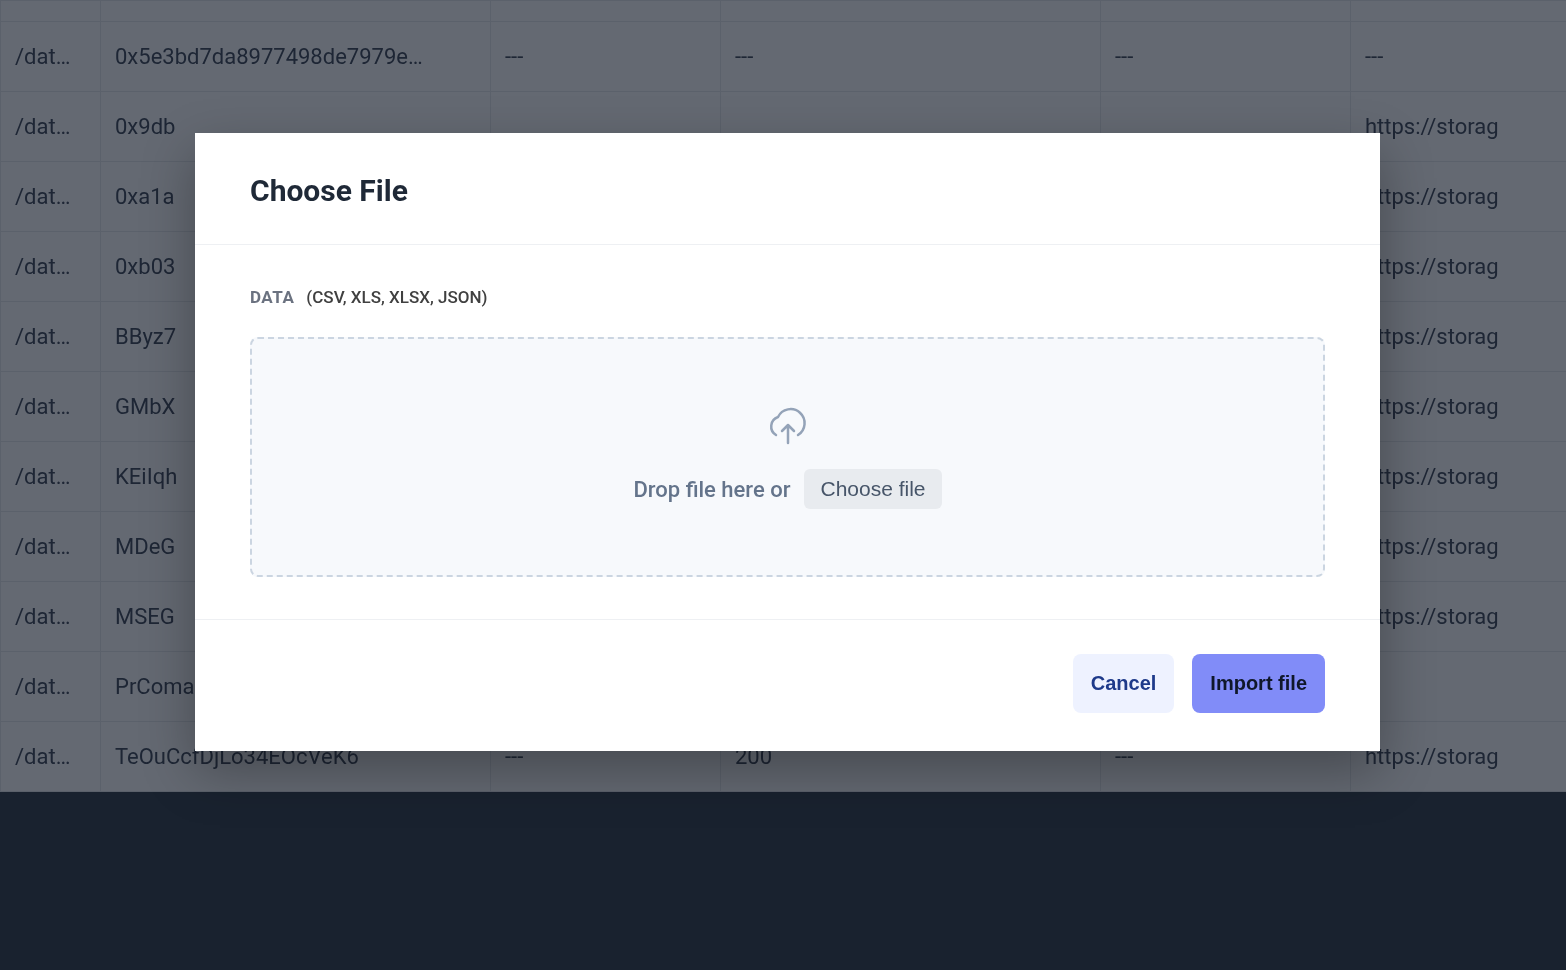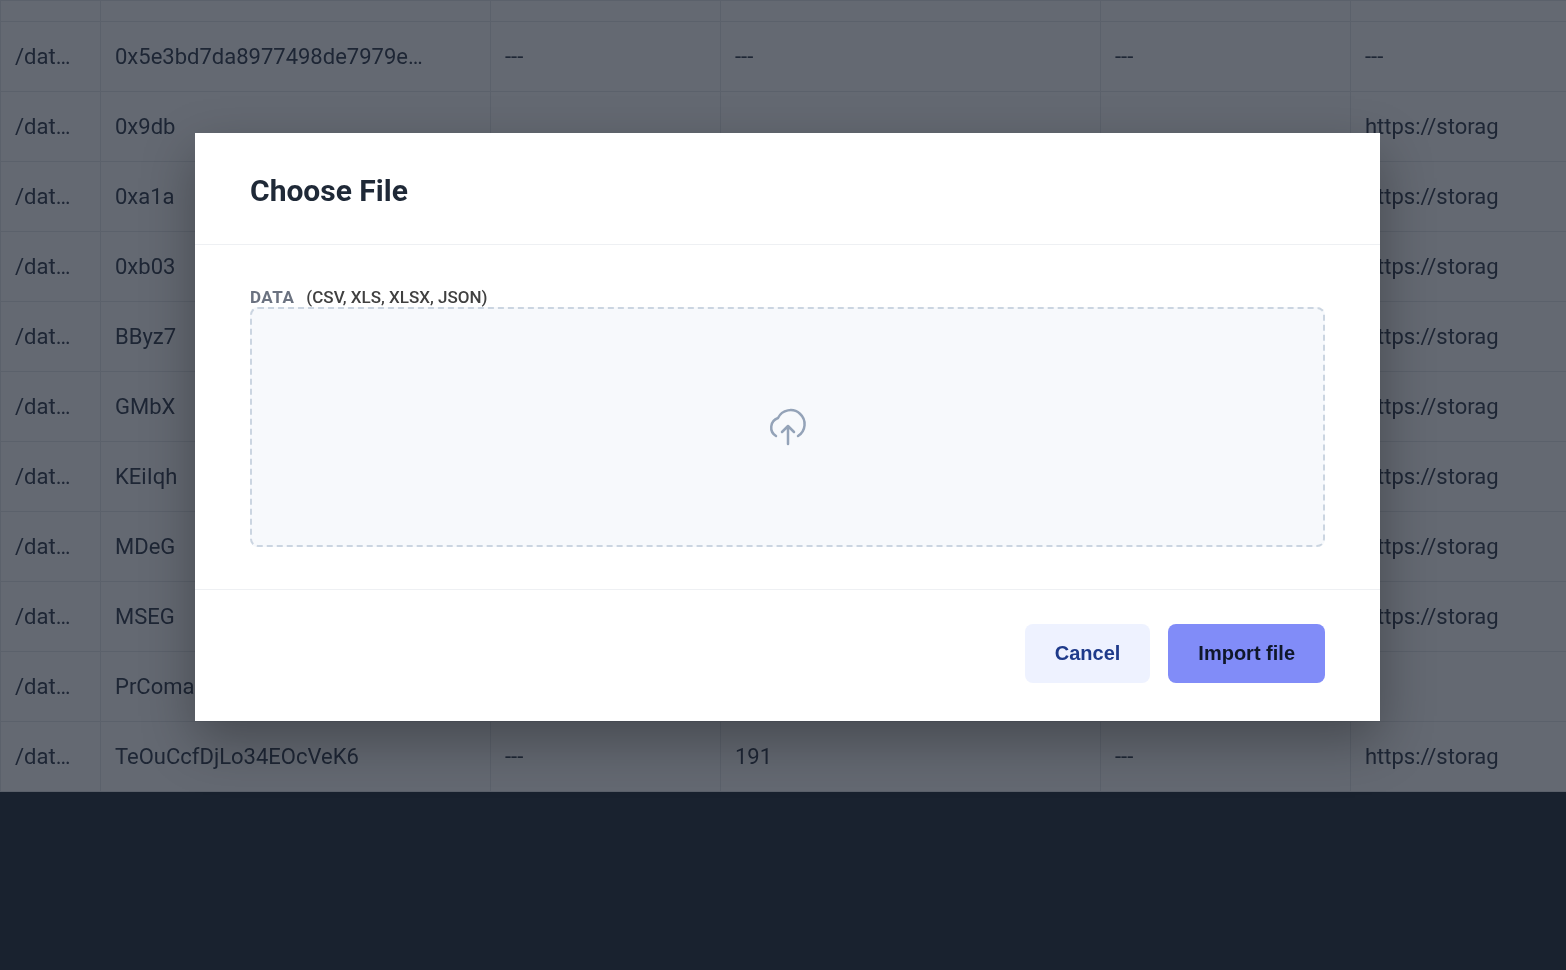--- a/index.html
+++ b/index.html
@@ -72,20 +72,21 @@
       color: #1f2937;
     }
     .modal-body {
       padding: 42px 55px 42px;
       border-bottom: 1px solid #eef0f3;
     }
     .data-label-row {
       display: flex;
       align-items: flex-end;
       gap: 12px;
+      margin-bottom: 30px;
     }
     .data-label {
       font-size: 17px;
       font-weight: 700;
       color: #6b7280;
       letter-spacing: 0.5px;
     }
     .data-formats {
       font-size: 17px;
       color: #404040;
@@ -128,21 +129,21 @@
       font-weight: 500;
     }
     .modal-footer {
       padding: 34px 55px 38px;
       display: flex;
       justify-content: flex-end;
       gap: 18px;
     }
     .btn {
       border: none;
-      padding: 18px 30px;
+      padding: 18px 18px;
       font-size: 20px;
       font-weight: 600;
       border-radius: 8px;
       cursor: pointer;
     }
     .btn-cancel {
       background: #eef2ff;
       color: #1e3a8a;
     }
     .btn-import {
@@ -240,21 +241,21 @@
         <td class="col1">PrComaq6jr73L5m8yIDb</td>
         <td class="col2">---</td>
         <td class="col3">fakhrularifin@windowslive…</td>
         <td class="col4">fakhrul</td>
         <td class="col5"></td>
       </tr>
       <tr>
         <td class="col0">/dat…</td>
         <td class="col1">TeOuCcfDjLo34EOcVeK6</td>
         <td class="col2">---</td>
-        <td class="col3">191</td>
+        <td class="col3">200</td>
         <td class="col4">---</td>
         <td class="col5">https://storag</td>
       </tr>
     </tbody>
 </table>
 
 <div class="overlay"></div>
 
 <div class="modal">
   <div class="modal-header">
@@ -263,19 +264,23 @@
   <div class="modal-body">
     <div class="data-label-row">
       <span class="data-label">DATA</span>
       <span class="data-formats">(CSV, XLS, XLSX, JSON)</span>
     </div>
     <div class="dropzone">
       <svg class="upload-icon" viewBox="0 0 48 42" fill="none" stroke="currentColor" stroke-width="2.5">
         <path d="M34 30 A14 14 0 1 0 14 12 A10 10 0 0 0 12 30" stroke-linecap="round"></path>
         <path d="M24 38 L24 20 M24 20 L18 26 M24 20 L30 26" stroke-linecap="round" stroke-linejoin="round"></path>
       </svg>
+      <div class="dropzone-text-row">
+        <span class="drop-text">Drop file here or</span>
+        <button class="choose-file-btn">Choose file</button>
+      </div>
     </div>
   </div>
   <div class="modal-footer">
     <button class="btn btn-cancel">Cancel</button>
     <button class="btn btn-import">Import file</button>
   </div>
 </div>
 
 </body></html>

